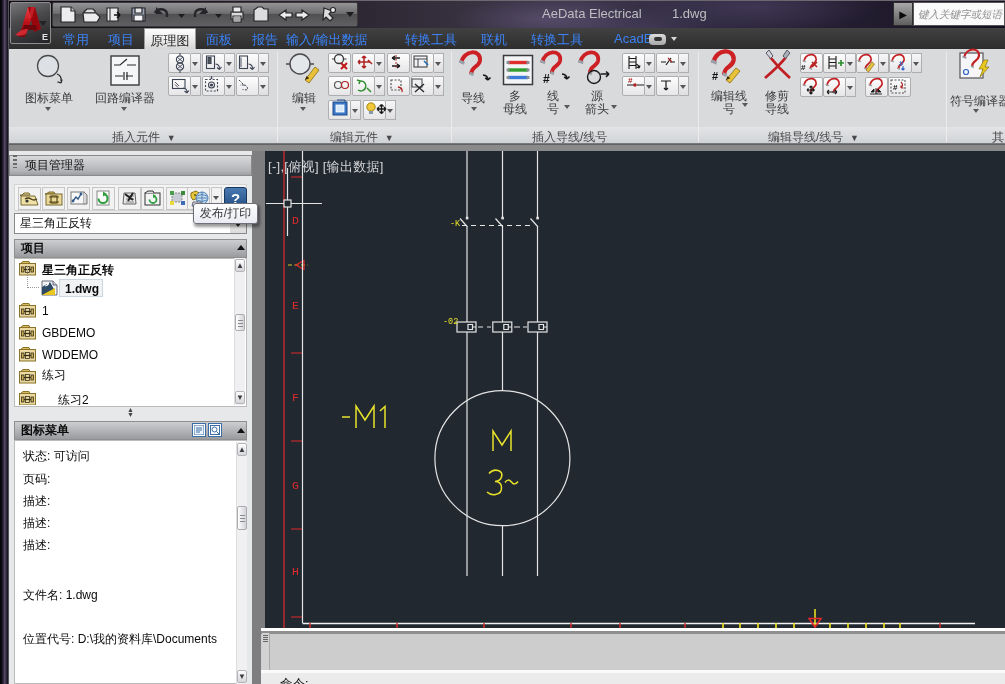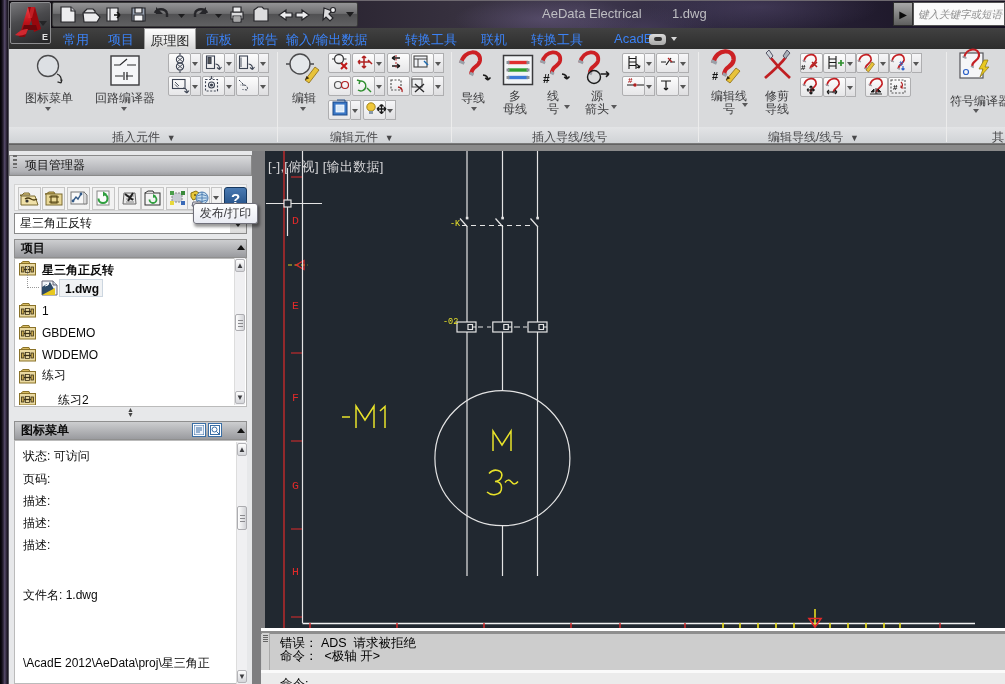--- a/index.html
+++ b/index.html
@@ -482,21 +482,21 @@
     </div>
     <div class="abs" id="split">▲<br>▼</div>
     <div class="abs" id="detshead">图标菜单</div>
     <div class="abs" id="detsbox">
       <div class="drow" style="top:7px">状态: 可访问</div>
       <div class="drow" style="top:30px">页码:</div>
       <div class="drow" style="top:52px">描述:</div>
       <div class="drow" style="top:74px">描述:</div>
       <div class="drow" style="top:96px">描述:</div>
       <div class="drow" style="top:146px">文件名: 1.dwg</div>
-      <div class="drow" style="top:214px">\AcadE 2012\AeData\proj\星三角正</div>
+      <div class="drow" style="top:190px">位置代号: D:\我的资料库\Documents</div>
       <div class="sb" style="left:221px;top:1px;width:11px;height:242px">
         <div class="sbb" style="top:1px">▲</div>
         <div class="sbt" style="top:64px;height:24px">
             <span class="sbl" style="margin-top:8px"></span>
             <span class="sbl"></span>
             <span class="sbl"></span>
           </div>
         <div class="sbb" style="top:228px">▼</div>
       </div>
     </div>
@@ -573,18 +573,16 @@
       </g>
       <path d="M550 458 V475" stroke="#e8dc20" stroke-width="1.6"></path>
       <path d="M544 467.5 h12 L550 476 Z" stroke="#e02a2a" fill="none" stroke-width="1.6"></path>
     </svg>
   </div>
   <div class="abs" id="cmd">
     <div class="abs" id="cmdtop"></div>
     <div class="abs" id="cmdgrip">
         <i></i>
       </div>
-    <div class="abs" id="cmdhist">错误：&nbsp;ADS&nbsp;&nbsp;请求被拒绝
-命令：&nbsp;&nbsp;&lt;极轴&nbsp;开&gt;</div>
     <div class="abs" id="cmdsep"></div>
     <div class="abs" id="cmdin">命令:</div>
   </div>
 </div>
 
 </body></html>

